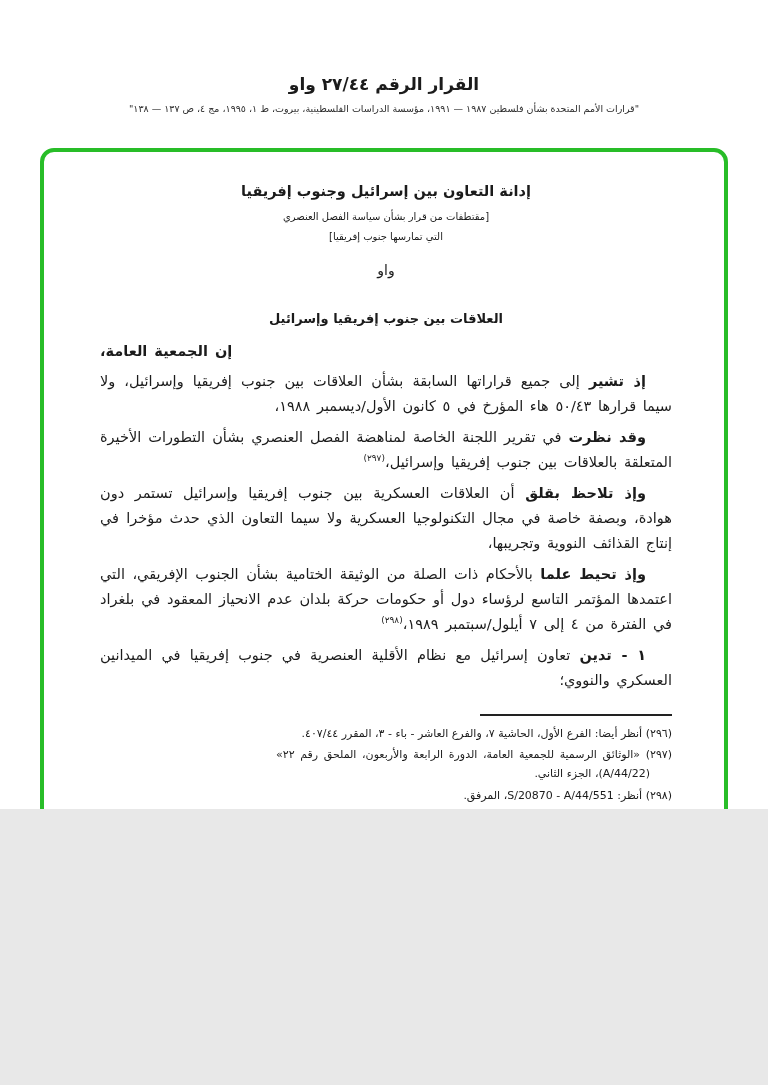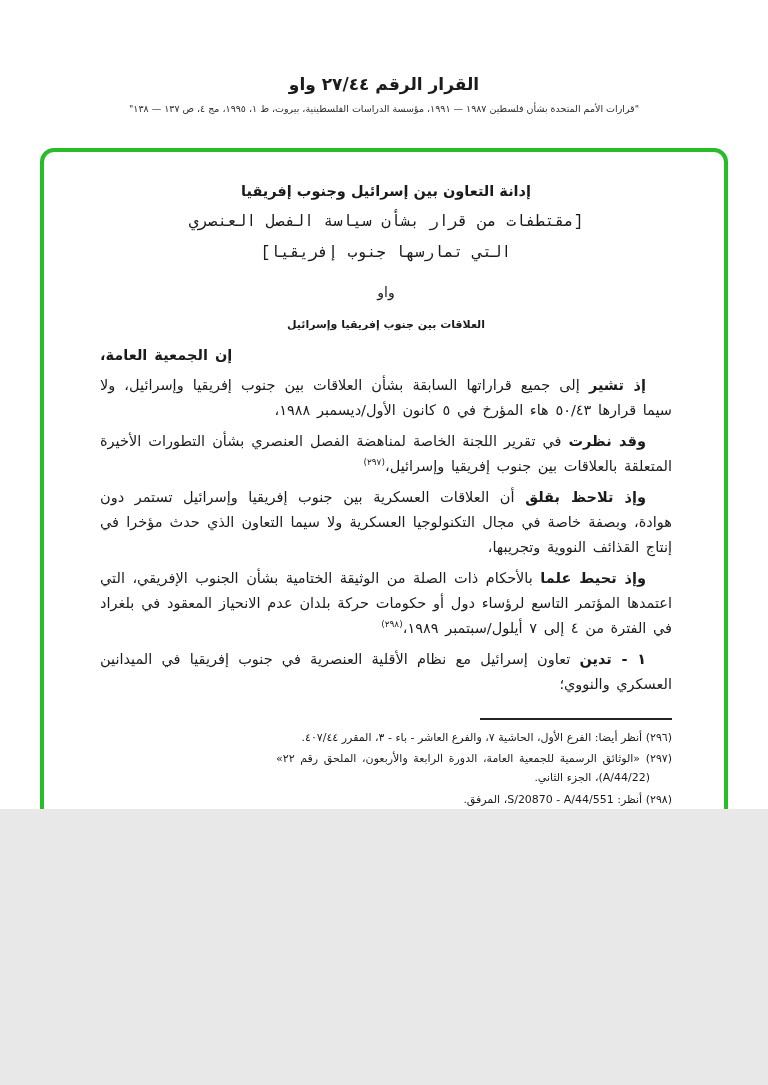--- a/index.html
+++ b/index.html
@@ -35,23 +35,23 @@
   }
   .res-title {
     font-size: 15.5px; font-weight: bold;
     text-align: justify; line-height: 1.9;
     word-spacing: 13px;
     margin-bottom: 10px;
   }
   sup.ref { font-size: 9px; vertical-align: super; word-spacing: normal; }
   p.center { text-align: center; }
   .subject { font-size: 14.5px; font-weight: bold; line-height: 1.8; margin: 8px 0 4px; }
-  .bracket { font-size: 16px; line-height: 1.8; margin: 2px 0; font-family: Liberation Mono, monospace; }
+  .bracket { font-size: 10px; line-height: 1.8; margin: 2px 0; }
   .sec-letter { font-size: 14px; font-weight: normal; line-height: 1.8; margin-top: 12px; }
-  .sec-title { font-size: 11px; font-weight: bold; line-height: 1.8; margin-top: 10px; }
+  .sec-title { font-size: 13px; font-weight: bold; line-height: 1.8; margin-top: 24px; }
   .body-par {
     font-size: 14.5px; line-height: 1.75;
     text-align: justify; text-indent: 26px;
     word-spacing: 2px;
     margin-top: 5px;
   }
   .opening { font-weight: bold; text-align: left; margin-top: 8px; }
   .lead { font-weight: bold; }
   .fn-rule {
     width: 192px; height: 2px; background: #222;

